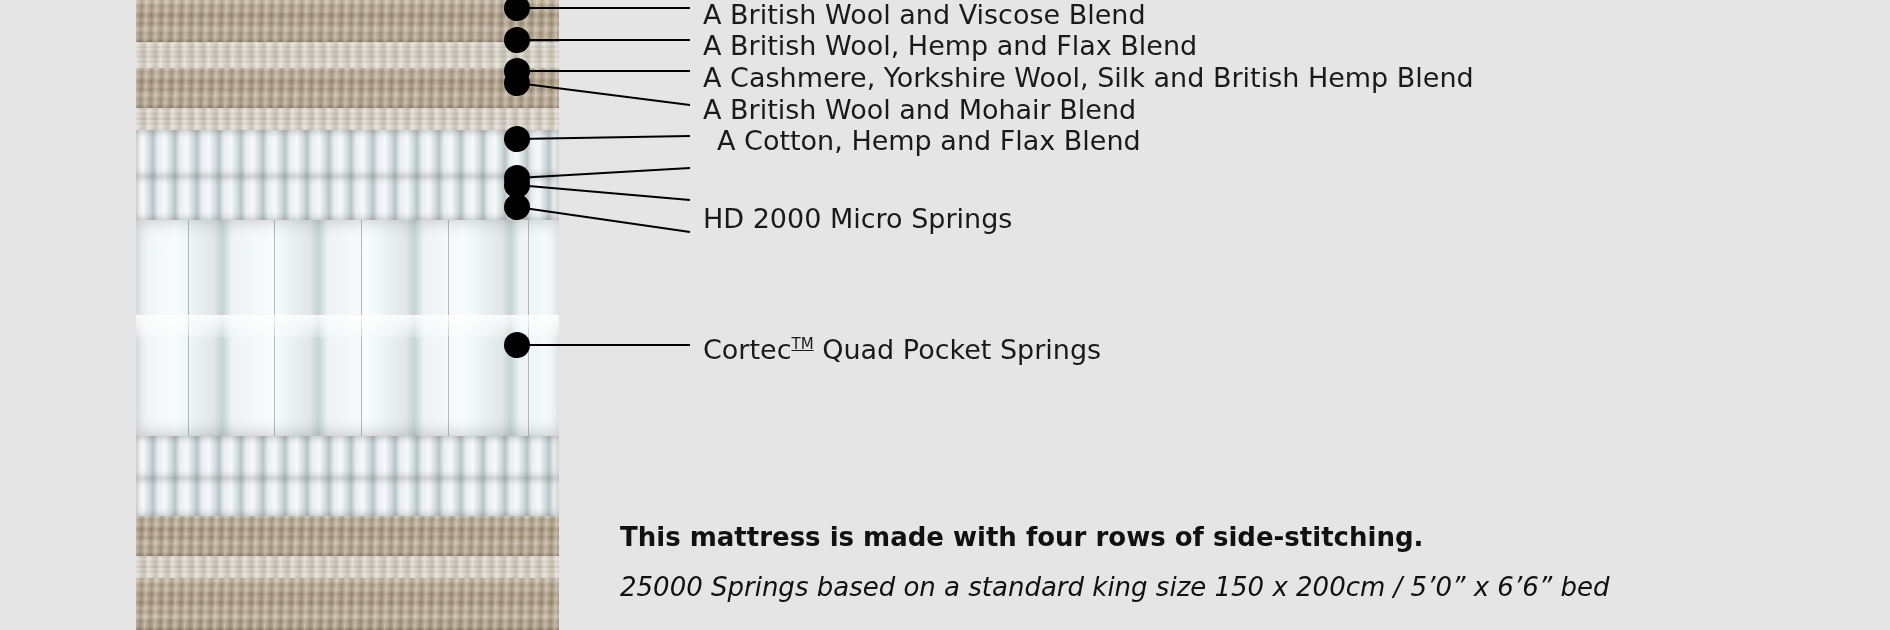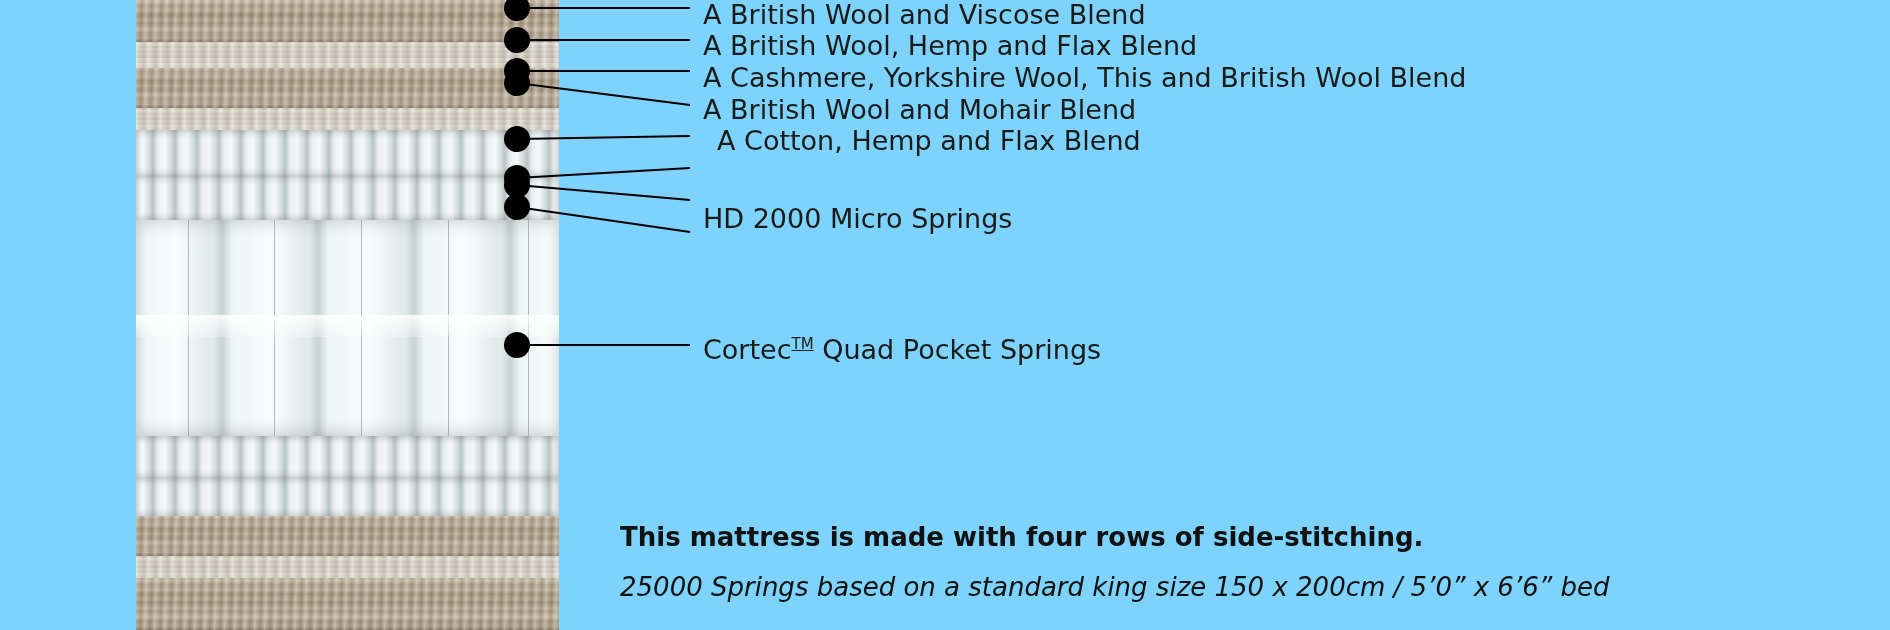--- a/index.html
+++ b/index.html
@@ -10,21 +10,21 @@
   body {
     width: 1890px;
     height: 630px;
     font-family: "DejaVu Sans", sans-serif;
     overflow: hidden;
   }
   #diagram {
     position: relative;
     width: 1890px;
     height: 630px;
-    background: #7dd3fc;
+    background: #e5e5e5;
   }
 
   
   .mattress-photo {
     position: absolute;
     left: 136px;
     top: 0px;
     width: 423px;
     height: 630px;
     overflow: hidden;
@@ -200,21 +200,21 @@
   <div class="dot" style="left:517px; top:71px;"></div>
   <div class="dot" style="left:517px; top:83px;"></div>
   <div class="dot" style="left:517px; top:139px;"></div>
   <div class="dot" style="left:517px; top:178px;"></div>
   <div class="dot" style="left:517px; top:185px;"></div>
   <div class="dot" style="left:517px; top:207px;"></div>
   <div class="dot" style="left:517px; top:345px;"></div>
 
   <div class="label" style="top:0px;">A British Wool and Viscose Blend</div>
   <div class="label" style="top:31px;">A British Wool, Hemp and Flax Blend</div>
-  <div class="label" style="top:63px;">A Cashmere, Yorkshire Wool, This and British Wool Blend</div>
+  <div class="label" style="top:63px;">A Cashmere, Yorkshire Wool, Silk and British Hemp Blend</div>
   <div class="label" style="top:95px;">A British Wool and Mohair Blend</div>
   <div class="label" style="top:126px;margin-left:14px;">A Cotton, Hemp and Flax Blend</div>
   <div class="label" style="top:204px;">HD 2000 Micro Springs</div>
 
   <div class="label" style="top:329px;"><span>Cortec</span><sup>TM</sup><span> Quad Pocket Springs</span></div>
 
   <div class="footnote-bold">This mattress is made with four rows of side-stitching.</div>
   <div class="footnote-italic">25000 Springs based on a standard king size 150 x 200cm / 5’0” x 6’6” bed</div>
 
 </div>

